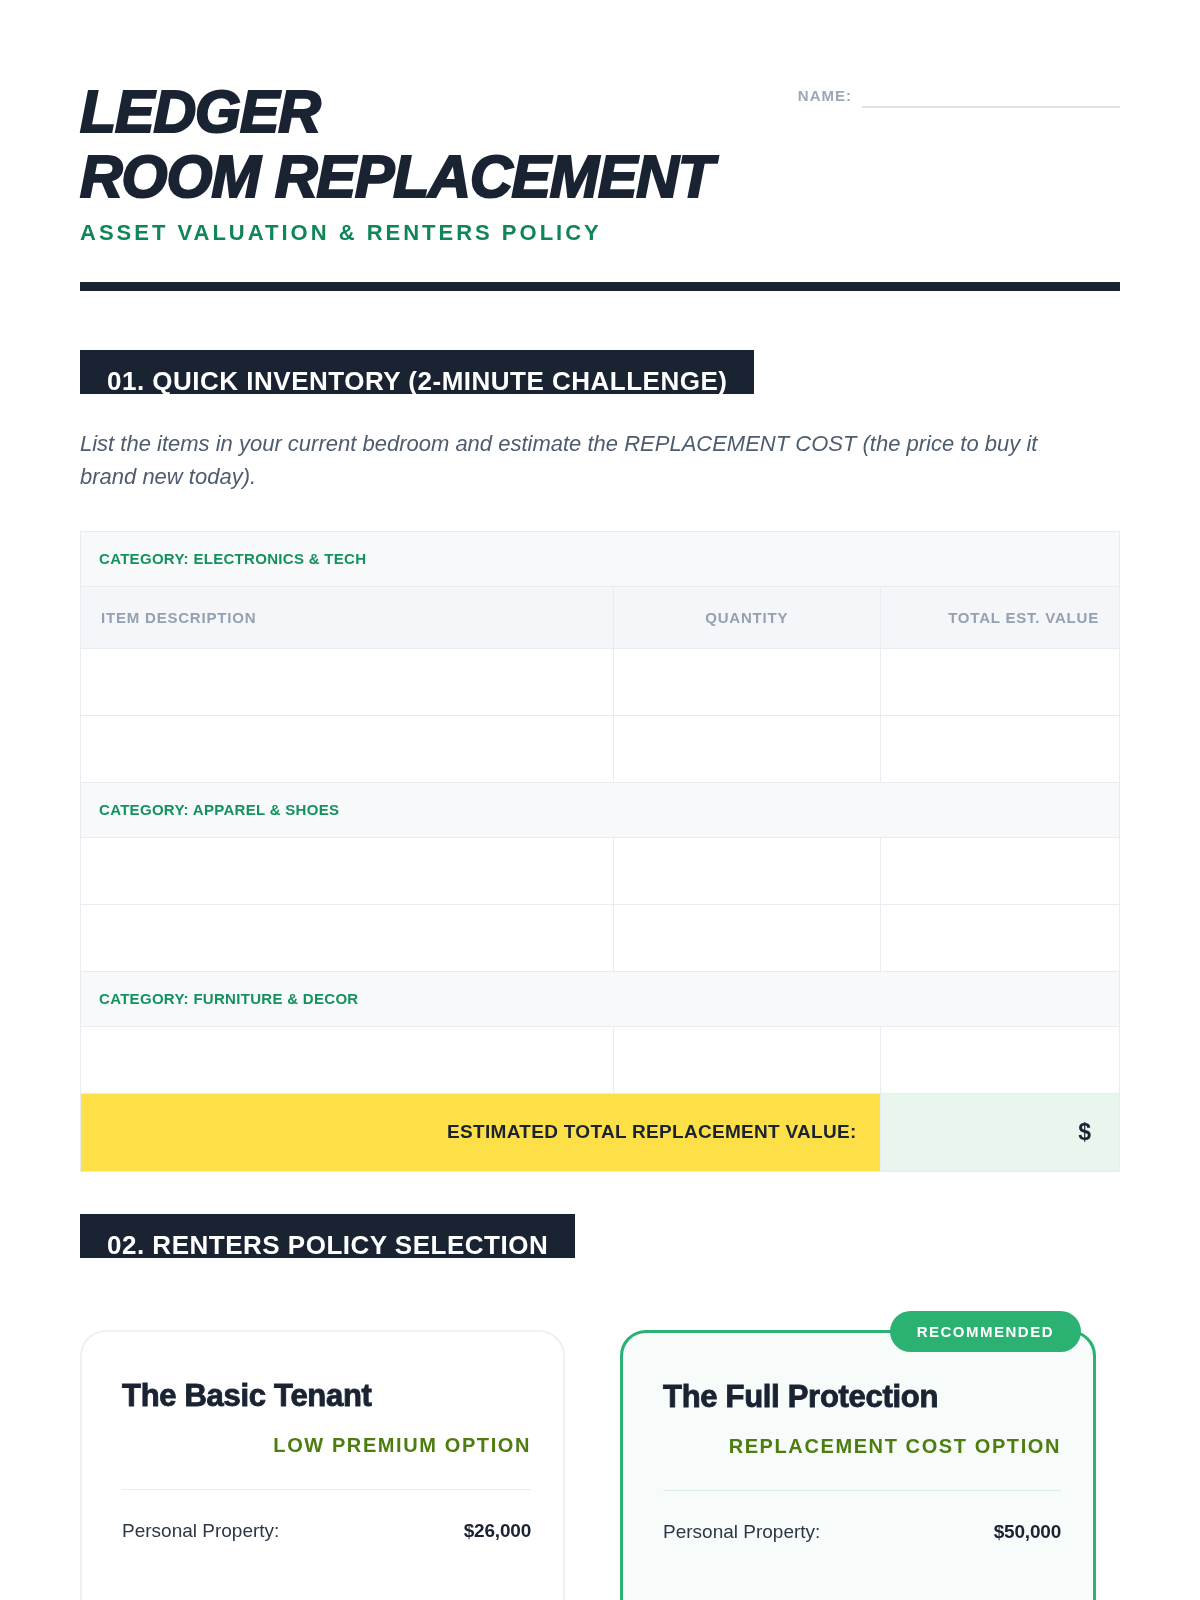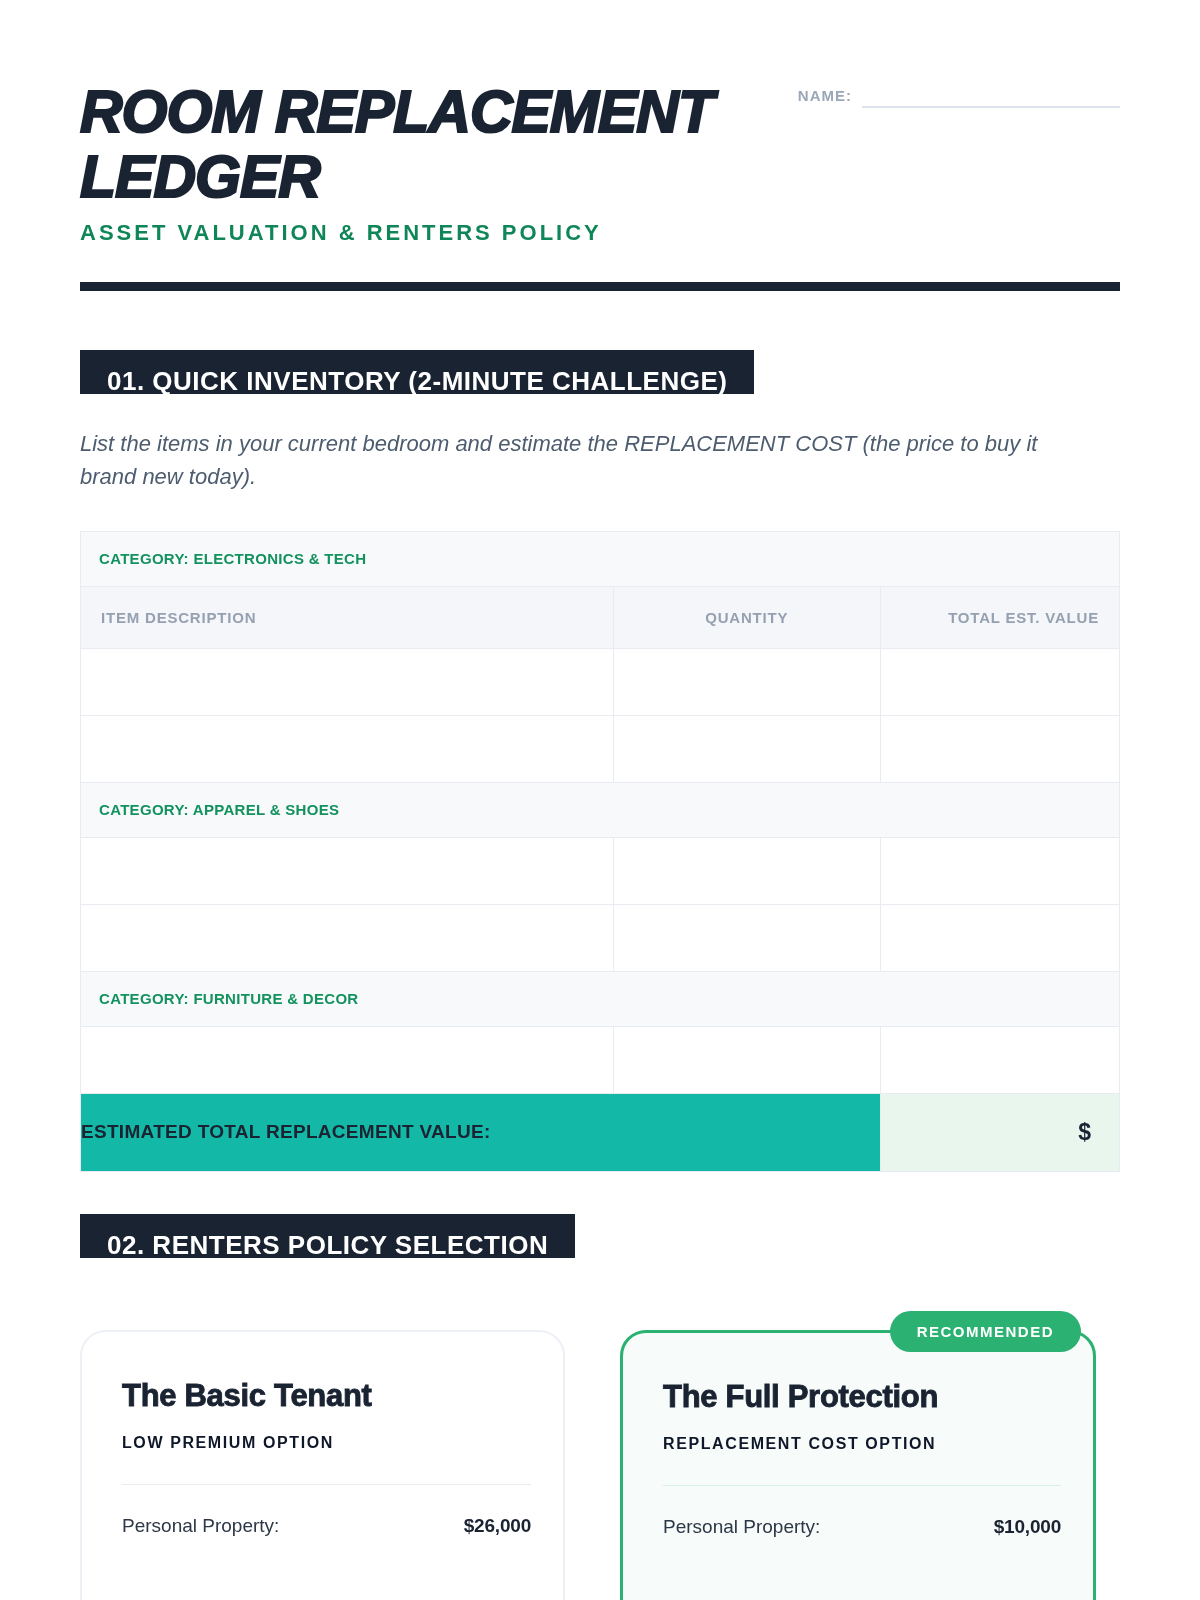--- a/index.html
+++ b/index.html
@@ -66,21 +66,21 @@
   th.col-head.desc  { text-align:left;  padding-left:20px;  }
   th.col-head.qty   { text-align:center; }
   th.col-head.value { text-align:right; padding-right:20px; }
   td.category-cell {
     height:55px; background:#f7f9fb; color:#13925e;
     font-size:15px; font-weight:bold; letter-spacing:0.3px;
     padding-left:18px;
   }
   td.blank-cell { height:67px; background:#ffffff; }
   td.total-label-cell {
-    height:78px; background:#14b8a6; text-align:left; padding-right:35px;
+    height:78px; background:#fde047; text-align:right; padding-right:23px;
     font-size:19px; font-weight:bold; color:#1a2332; letter-spacing:0.3px;
   }
   td.total-value-cell {
     background:#e8f6ee; text-align:right; padding-right:28px;
     font-size:23px; font-weight:bold; color:#1a2332;
   }
 
   
   .cards { margin-top:72px; display:flex; gap:55px; align-items:flex-start; }
   .card {
@@ -93,43 +93,44 @@
     position:absolute; top:-22px; right:12px;
     background:#2bb273; color:#ffffff;
     font-size:15px; font-weight:bold; letter-spacing:1.5px;
     padding:12px 27px; border-radius:21px;
   }
   .card-title {
     font-size:31px; font-weight:bold; color:#1a2332; letter-spacing:-0.3px;
     -webkit-text-stroke:0.9px #1a2332;
   }
   .card-tagline {
-    margin-top:20px; font-size:16px; font-weight:bold; letter-spacing:1.6px;
-    color:#0f172a;
+    margin-top:20px; font-size:20px; font-weight:bold; letter-spacing:1.6px;
+    color:#4d7c0f;
+    text-align:right;
   }
   .card-divider { margin-top:32px; border-top:1px solid #e9edf1; }
   .card.full .card-divider { border-top-color:#d9f0e4; }
   .card-row {
     margin-top:30px; display:flex; justify-content:space-between;
     align-items:baseline; font-size:19px;
   }
   .card-row .label { color:#2c3747; }
   .card-row .value { font-weight:bold; color:#1a2332; letter-spacing:-0.2px; }
 </style>
 </head>
 <body>
 
 <div class="page">
 
   
   <div class="header">
     <div class="title-block">
       <div class="page-title">
+        <span>LEDGER</span>
         <span>ROOM REPLACEMENT</span>
-        <span>LEDGER</span>
       </div>
       <div class="page-subtitle">ASSET VALUATION &amp; RENTERS POLICY</div>
     </div>
     <div class="name-field">
       <span class="name-label">NAME:</span>
       <span class="name-line"></span>
     </div>
   </div>
 
   <div class="header-rule"></div>
@@ -211,18 +212,18 @@
       </div>
     </div>
 
     <div class="card full">
       <div class="badge">RECOMMENDED</div>
       <div class="card-title">The Full Protection</div>
       <div class="card-tagline">REPLACEMENT COST OPTION</div>
       <div class="card-divider"></div>
       <div class="card-row">
         <span class="label">Personal Property:</span>
-        <span class="value">$10,000</span>
+        <span class="value">$50,000</span>
       </div>
     </div>
 
   </div>
 </div>
 
 </body></html>

